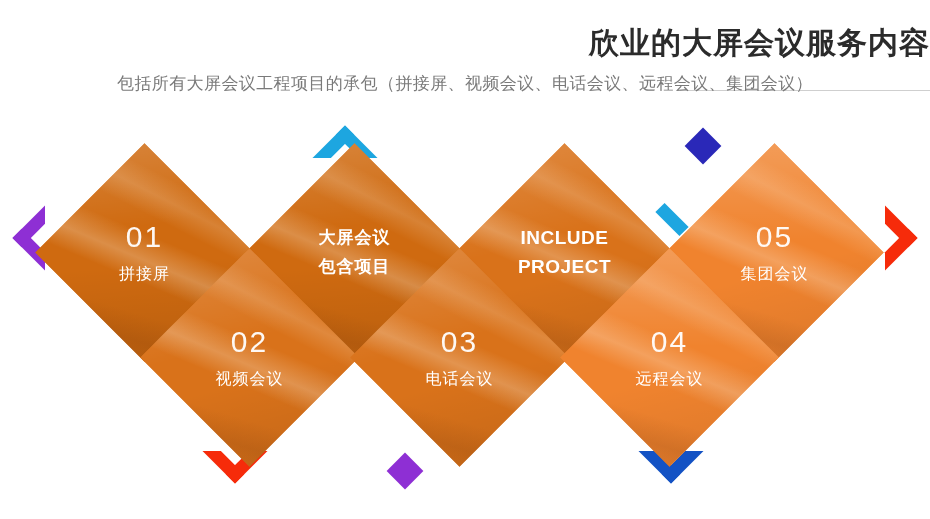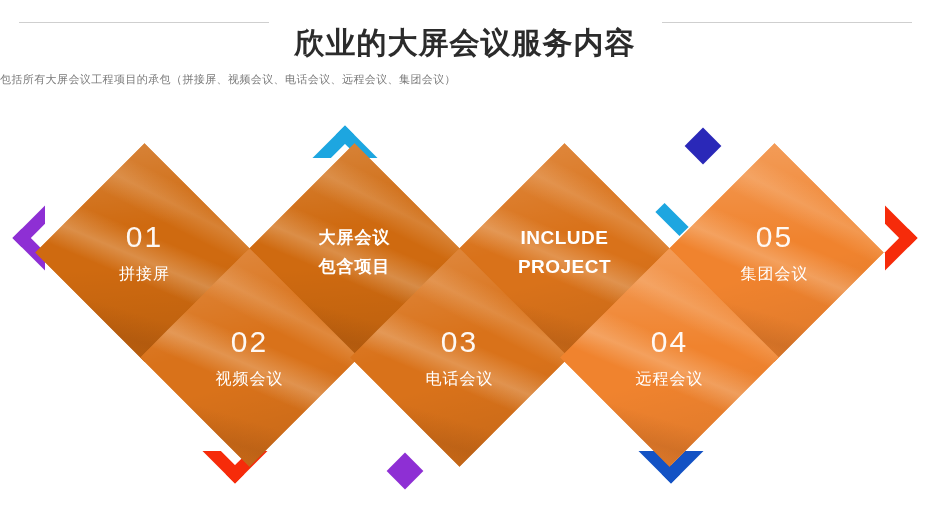--- a/index.html
+++ b/index.html
@@ -10,32 +10,32 @@
     font-family:"Liberation Sans","DejaVu Sans",sans-serif;
     overflow:hidden;
     position:relative;
   }
   #root{position:relative;width:930px;height:519px;overflow:hidden;}
 
   
   .header{position:absolute;left:0;top:0;width:930px;height:110px;}
   .title-row{
     position:absolute;left:0;top:22px;width:930px;height:42px;
-    display:flex;align-items:flex-start;justify-content:center;gap:26px;
+    display:flex;align-items:flex-end;justify-content:center;gap:26px;flex-direction:column;
   }
   .rule{height:1px;background:#cfcfcf;flex:0 0 auto;}
   .rule.left{width:250px;}
   .rule.right{width:250px;}
   .page-title{
     font-size:30px;font-weight:bold;color:#2b2b2b;
     letter-spacing:1px;white-space:nowrap;line-height:42px;
   }
   .page-subtitle{
     position:absolute;left:0;top:72px;width:930px;
-    font-size:11px;color:#7a7a7a;letter-spacing:.4px;
+    text-align:center;font-size:17px;color:#7a7a7a;letter-spacing:.4px;
     white-space:nowrap;
   }
 
   
   .stage{position:absolute;left:0;top:0;width:930px;height:519px;}
 
   
   .dia{
     position:absolute;
     width:155px;height:155px;

